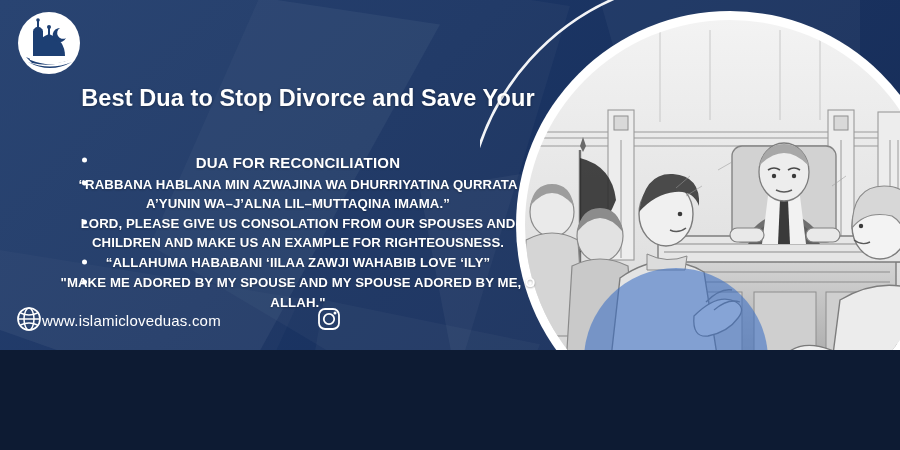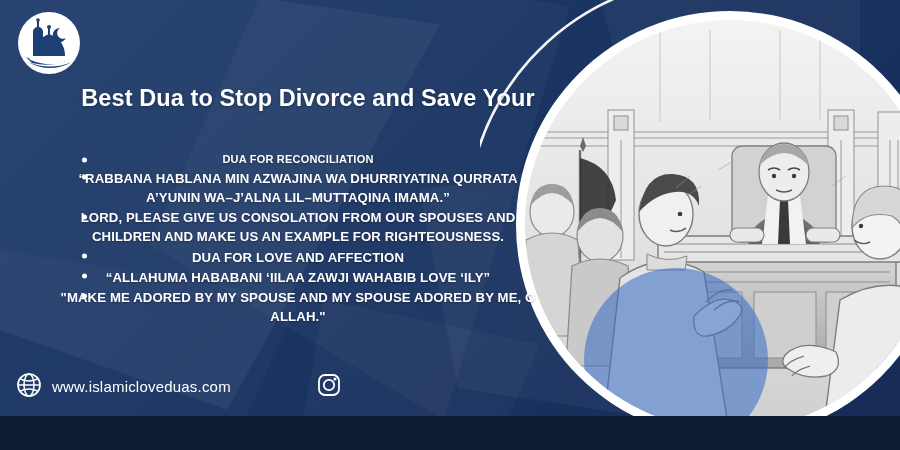--- a/index.html
+++ b/index.html
@@ -1,19 +1,19 @@
 <!DOCTYPE html>
 <html><head>
 <meta charset="utf-8">
 <style>
   html,body{margin:0;padding:0;background:#0d1b33;}
   body{font-family:"Liberation Sans",sans-serif;}
 
   .poster{
-    position:relative;width:900px;height:416px;overflow:hidden;
+    position:relative;width:900px;height:350px;overflow:hidden;
     background:#1b3564;
   }
 
   
   .bg{position:absolute;inset:0;background:
       linear-gradient(135deg,#1e3a6b 0%,#1b3564 40%,#162c57 100%);}
   .facet{position:absolute;background:#ffffff;opacity:.035;}
   .f1{width:560px;height:470px;left:-120px;top:-60px;
       clip-path:polygon(0 0,100% 18%,62% 100%,0 74%);opacity:.05;}
   .f2{width:420px;height:460px;left:150px;top:-40px;
@@ -44,25 +44,25 @@
   .dot{
     position:absolute;left:34px;top:.52em;width:5px;height:5px;border-radius:50%;
     background:#ffffff;transform:translateY(-50%);
   }
   .btext{
     display:block;text-align:center;color:#ffffff;
     font-size:13.2px;font-weight:bold;line-height:1.45;
     letter-spacing:.1px;padding:0 10px;
     text-shadow:0 1px 2px rgba(0,0,0,.3);
   }
-  .brow.t-head .btext{font-size:11px;letter-spacing:.2px;}
+  .brow.t-head .btext{font-size:15px;letter-spacing:.2px;}
 
   
   .footer{position:absolute;left:0;bottom:8px;width:560px;height:40px;}
-  .fitem{position:absolute;display:flex;align-items:center;gap:10px;
+  .fitem{position:absolute;display:flex;align-items:center;
          color:#fff;font-size:15px;letter-spacing:.2px;}
   .fitem.web{left:16px;top:4px;}
   .fitem.ig{left:316px;top:4px;}
 
   
   .art{position:absolute;right:0;top:0;width:420px;height:450px;overflow:hidden;}
   .art svg{display:block;}
 </style>
 </head>
 <body>
@@ -279,24 +279,20 @@
     <div class="brow">
       <span class="dot"></span>
       <span class="btext">“RABBANA HABLANA MIN AZWAJINA WA DHURRIYATINA QURRATA A’YUNIN WA–J’ALNA LIL–MUTTAQINA IMAMA.”</span>
     </div>
     <div class="brow">
       <span class="dot"></span>
       <span class="btext">LORD, PLEASE GIVE US CONSOLATION FROM OUR SPOUSES AND CHILDREN AND MAKE US AN EXAMPLE FOR RIGHTEOUSNESS.</span>
     </div>
     <div class="brow">
       <span class="dot"></span>
-      <span class="btext">DUA FOR LOVE AND AFFECTION</span>
-    </div>
-    <div class="brow">
-      <span class="dot"></span>
       <span class="btext">“ALLAHUMA HABABANI ‘IILAA ZAWJI WAHABIB LOVE ‘ILY”</span>
     </div>
     <div class="brow">
       <span class="dot"></span>
       <span class="btext">"MAKE ME ADORED BY MY SPOUSE AND MY SPOUSE ADORED BY ME, O ALLAH."</span>
     </div>
   </div>
 
   <div class="footer">
 

